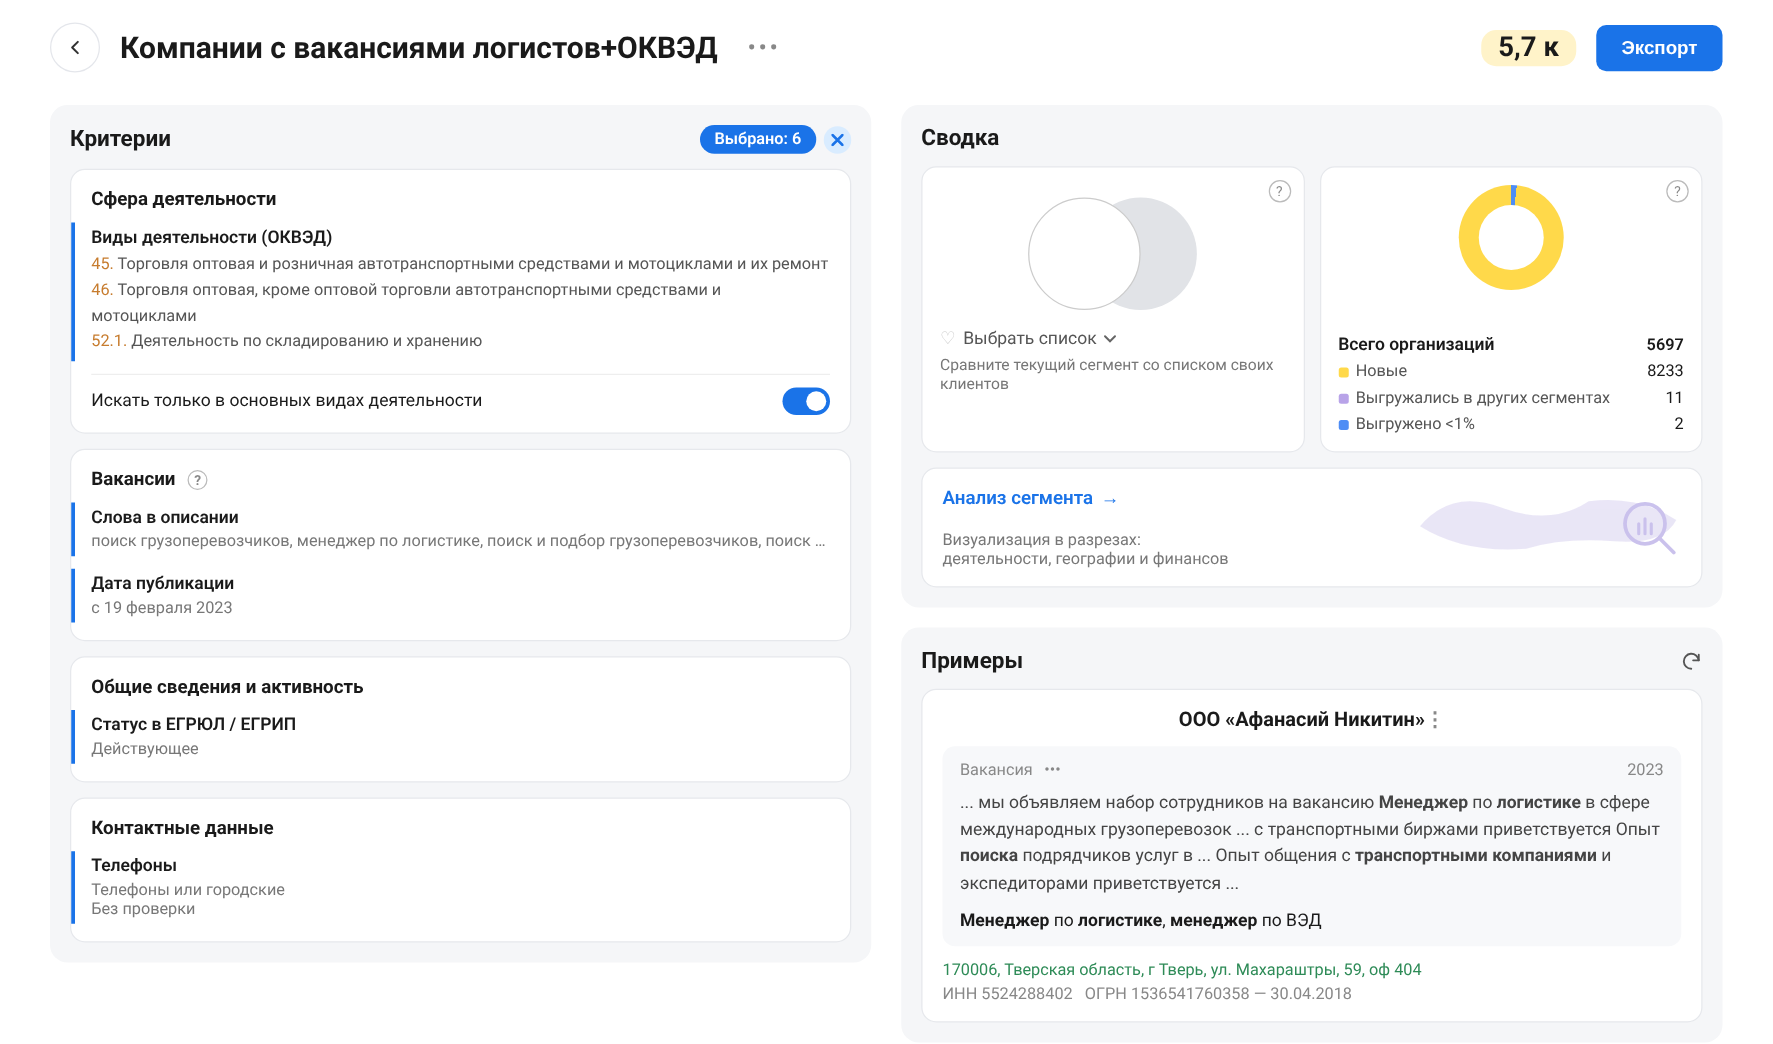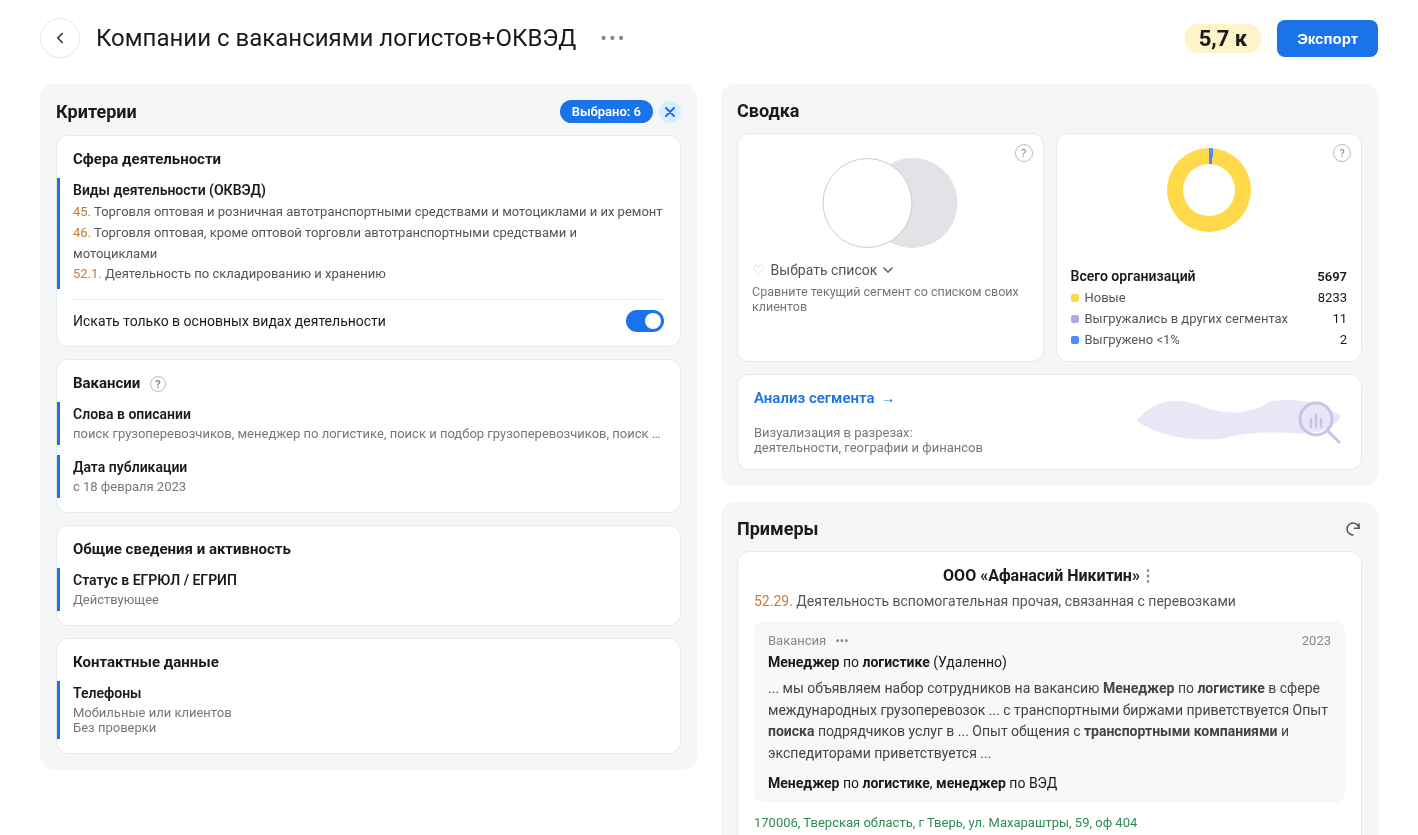--- a/index.html
+++ b/index.html
@@ -18,21 +18,21 @@
 .back-btn {
   width: 40px; height: 40px;
   border: 1px solid #e4e6eb;
   border-radius: 50%;
   display: flex; align-items: center; justify-content: center;
   cursor: pointer;
   background: #fff;
 }
 .title {
   font-size: 24px;
-  font-weight: 400;
+  font-weight: 700;
   flex: 0 1 auto;
 }
 .dots { color: #888; font-size: 20px; letter-spacing: 2px; cursor: pointer; margin-left: 8px;}
 .topbar-spacer { flex: 1; }
 .count-badge {
   font-size: 22px;
   font-weight: 700;
   background: #fff3c9;
   padding: 2px 14px;
   border-radius: 12px;
@@ -323,37 +323,37 @@
         <div class="card-title">
           <span>Вакансии</span>
           <span class="help-icon">?</span>
         </div>
         <div class="block">
           <div class="block-title">Слова в описании</div>
           <div class="muted ellipsis">поиск грузоперевозчиков, менеджер по логистике, поиск и подбор грузоперевозчиков, поиск транспо...</div>
         </div>
         <div class="block" style="margin-bottom:0">
           <div class="block-title">Дата публикации</div>
-          <div class="muted">с 18 февраля 2023</div>
+          <div class="muted">с 19 февраля 2023</div>
         </div>
       </div>
 
       <div class="card">
         <div class="card-title">Общие сведения и активность</div>
         <div class="block" style="margin-bottom:0">
           <div class="block-title">Статус в ЕГРЮЛ / ЕГРИП</div>
           <div class="muted">Действующее</div>
         </div>
       </div>
 
       <div class="card" style="margin-bottom:0">
         <div class="card-title">Контактные данные</div>
         <div class="block" style="margin-bottom:0">
           <div class="block-title">Телефоны</div>
-          <div class="muted">Мобильные или клиентов</div>
+          <div class="muted">Телефоны или городские</div>
           <div class="muted">Без проверки</div>
         </div>
       </div>
     </div>
   </div>
 
   <div class="col">
     <div class="panel">
       <div class="panel-head">
         <span>Сводка</span>
@@ -426,35 +426,28 @@
               <path d="M20 11A8 8 0 1 0 12 20" stroke="#555" stroke-width="2" fill="none" stroke-linecap="round"></path>
               <path d="M20 5v6h-6" stroke="#555" stroke-width="2" fill="none" stroke-linecap="round" stroke-linejoin="round"></path>
             </svg>
         </span>
       </div>
       <div class="example-card">
         <div class="company-name">
           <span>ООО «Афанасий Никитин»</span>
           <span style="color:#888;cursor:pointer">⋮</span>
         </div>
-        <div class="okved-main">
-          <span class="okved-code">52.29.</span>
-          <span class="okved-text">Деятельность вспомогательная прочая, связанная с перевозками</span>
-        </div>
         <div class="vacancy-box">
           <div class="vacancy-head">
             <span>
               <span>Вакансия</span>
               <span style="margin-left:6px;cursor:pointer">•••</span>
             </span>
             <span>2023</span>
           </div>
-          <div class="vacancy-title">
-            <b>Менеджер</b><span> по </span><b>логистике</b><span> (Удаленно)</span>
-          </div>
           <div class="vacancy-desc" id="vacancy-desc">... мы объявляем набор сотрудников на вакансию <b>Менеджер</b> по <b>логистике</b> в сфере международных грузоперевозок ... с транспортными биржами приветствуется Опыт <b>поиска</b> подрядчиков услуг в ... Опыт общения с <b>транспортными компаниями</b> и экспедиторами приветствуется ...</div>
           <div class="vacancy-tags" id="vacancy-tags"><b>Менеджер</b> по <b>логистике</b>, <b>менеджер</b> по ВЭД</div>
         </div>
         <div class="address">170006, Тверская область, г Тверь, ул. Махараштры, 59, оф 404</div>
         <div class="inn-line">
           <span>ИНН</span> <span>5524288402</span> &nbsp;
           <span>ОГРН</span> <span>1536541760358</span> — <span>30.04.2018</span>
         </div>
       </div>
     </div>

